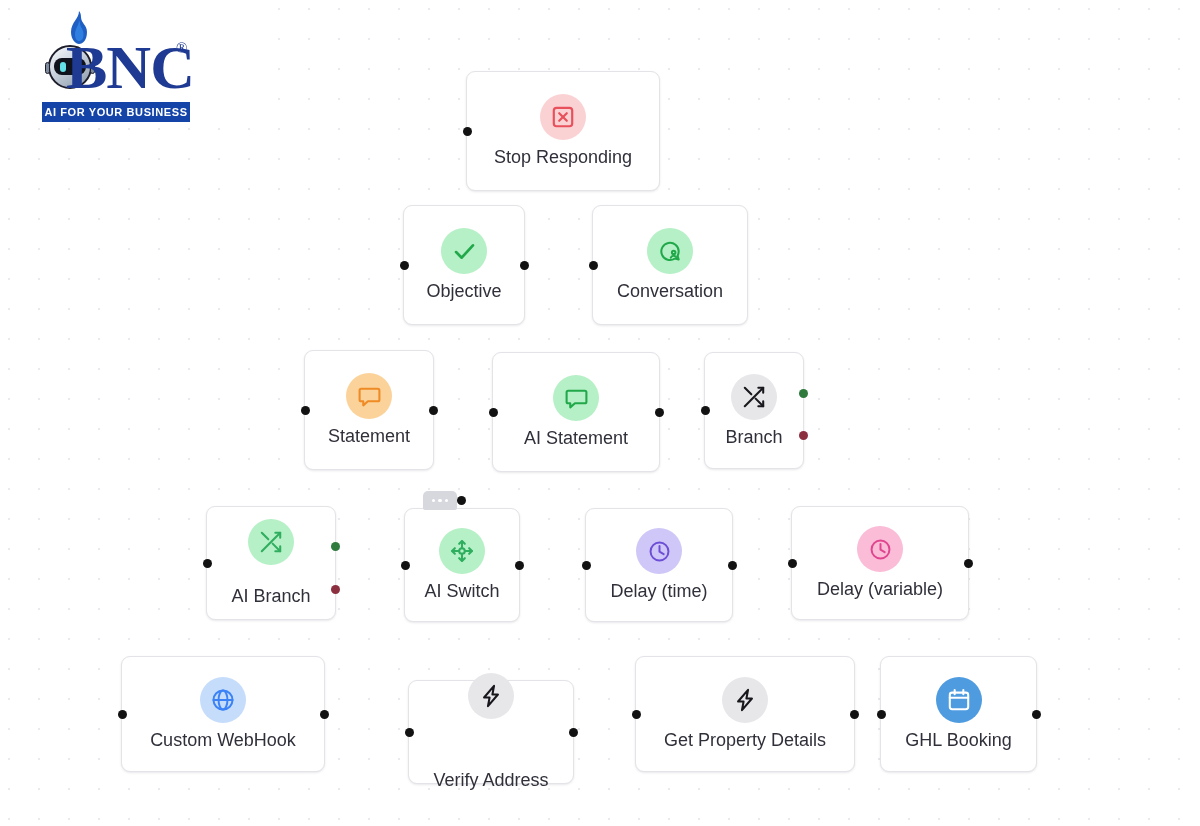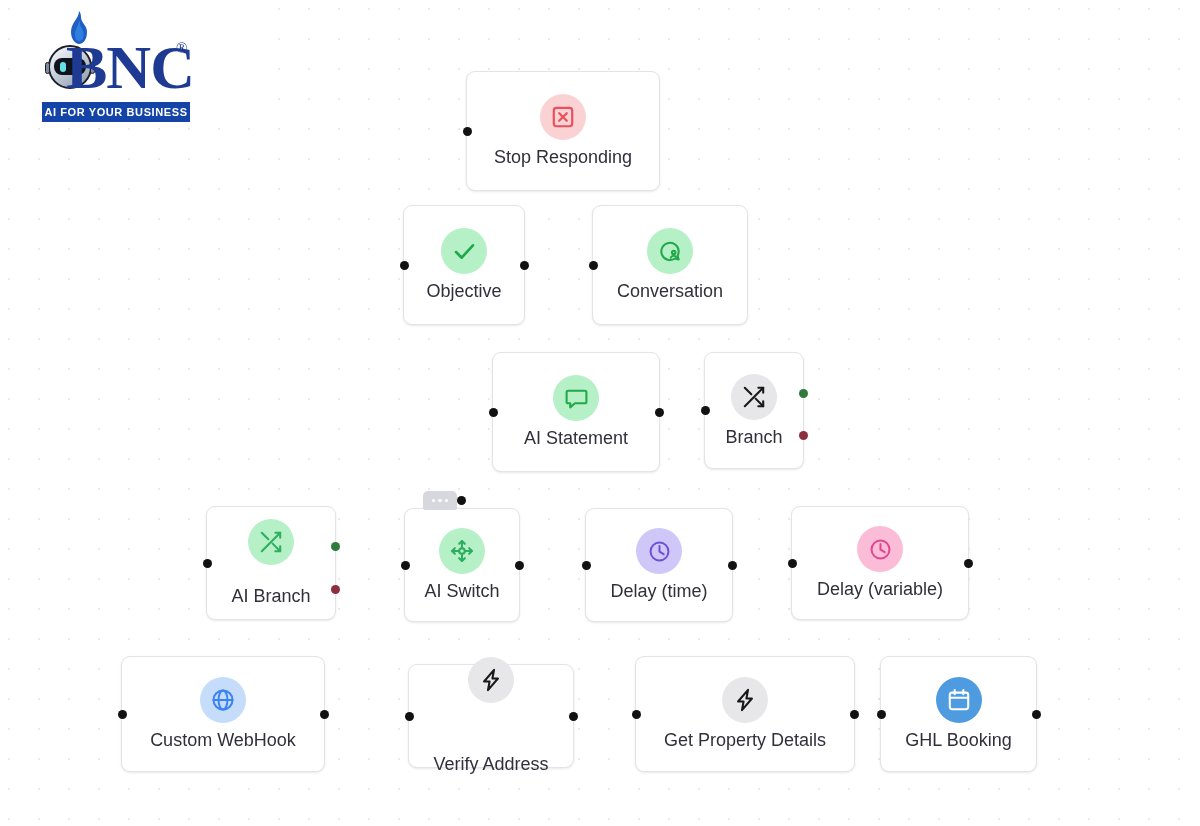--- a/index.html
+++ b/index.html
@@ -261,20 +261,30 @@
       <svg width="26" height="26" viewBox="0 0 24 24" fill="none" stroke="#21a84a" stroke-width="1.9" stroke-linecap="round" stroke-linejoin="round">
         <path d="M20 12.4a8 8 0 1 0-3.4 6.5l3.4.9-1-3.4a7.9 7.9 0 0 0 1-4Z"></path>
         <circle cx="15.4" cy="13.3" r="1.6"></circle>
         <path d="M12.7 18.2a2.9 2.9 0 0 1 5.4 0"></path>
       </svg>
     </div>
     <div class="node-label">Conversation</div>
     <span class="handle dot-black left"></span>
   </div>
 
+  <div class="node" style="left:304px;top:350px;width:130px;height:120px;">
+    <div class="node-icon" style="background:#fbd39a;">
+      <svg width="25" height="25" viewBox="0 0 24 24" fill="none" stroke="#ef8b26" stroke-width="2" stroke-linecap="round" stroke-linejoin="round">
+        <path d="M20 4.5H4a1.5 1.5 0 0 0-1.5 1.5v9a1.5 1.5 0 0 0 1.5 1.5h2v4l4.5-4H20a1.5 1.5 0 0 0 1.5-1.5V6A1.5 1.5 0 0 0 20 4.5Z"></path>
+      </svg>
+    </div>
+    <div class="node-label">Statement</div>
+    <span class="handle dot-black left"></span>
+    <span class="handle dot-black right"></span>
+  </div>
 
   <div class="node" style="left:492px;top:352px;width:168px;height:120px;">
     <div class="node-icon" style="background:#b6f0c6;">
       <svg width="25" height="25" viewBox="0 0 24 24" fill="none" stroke="#21a84a" stroke-width="2" stroke-linecap="round" stroke-linejoin="round">
         <path d="M20 4.5H4a1.5 1.5 0 0 0-1.5 1.5v9a1.5 1.5 0 0 0 1.5 1.5h2v4l4.5-4H20a1.5 1.5 0 0 0 1.5-1.5V6A1.5 1.5 0 0 0 20 4.5Z"></path>
       </svg>
     </div>
     <div class="node-label">AI Statement</div>
     <span class="handle dot-black left"></span>
     <span class="handle dot-black right"></span>
@@ -367,21 +377,21 @@
         <circle cx="12" cy="12" r="8.8"></circle>
         <line x1="3.2" y1="12" x2="20.8" y2="12"></line>
         <ellipse cx="12" cy="12" rx="4.1" ry="8.8"></ellipse>
       </svg>
     </div>
     <div class="node-label">Custom WebHook</div>
     <span class="handle dot-black left"></span>
     <span class="handle dot-black right"></span>
   </div>
 
-  <div class="node" style="left:408px;top:664px;width:166px;height:104px;gap:44px;">
+  <div class="node" style="left:408px;top:680px;width:166px;height:104px;gap:44px;">
     <div class="node-icon" style="background:#e7e7ea;">
       <svg width="26" height="26" viewBox="0 0 24 24" fill="none" stroke="#17171c" stroke-width="1.9" stroke-linecap="round" stroke-linejoin="round">
         <path d="M14.8 2.6 5.6 13.4h5.1l-1.5 8 9.2-10.8h-5.1l1.5-8Z"></path>
       </svg>
     </div>
     <div class="node-label">Verify Address</div>
     <span class="handle dot-black left"></span>
     <span class="handle dot-black right"></span>
   </div>
 

